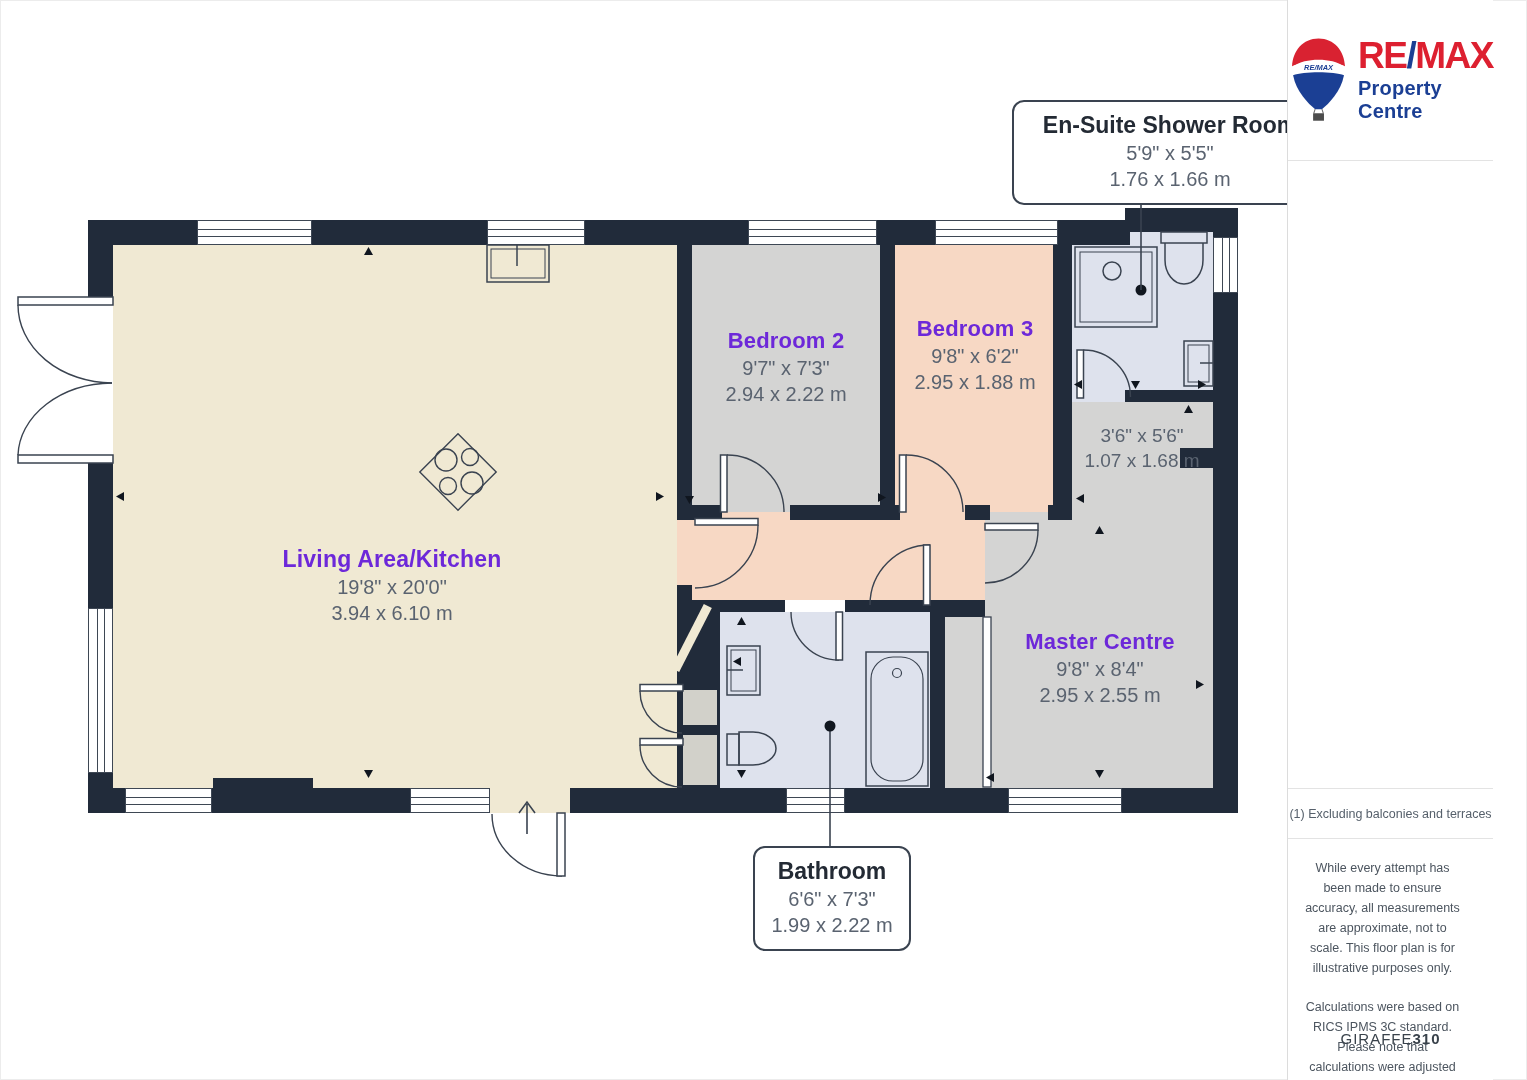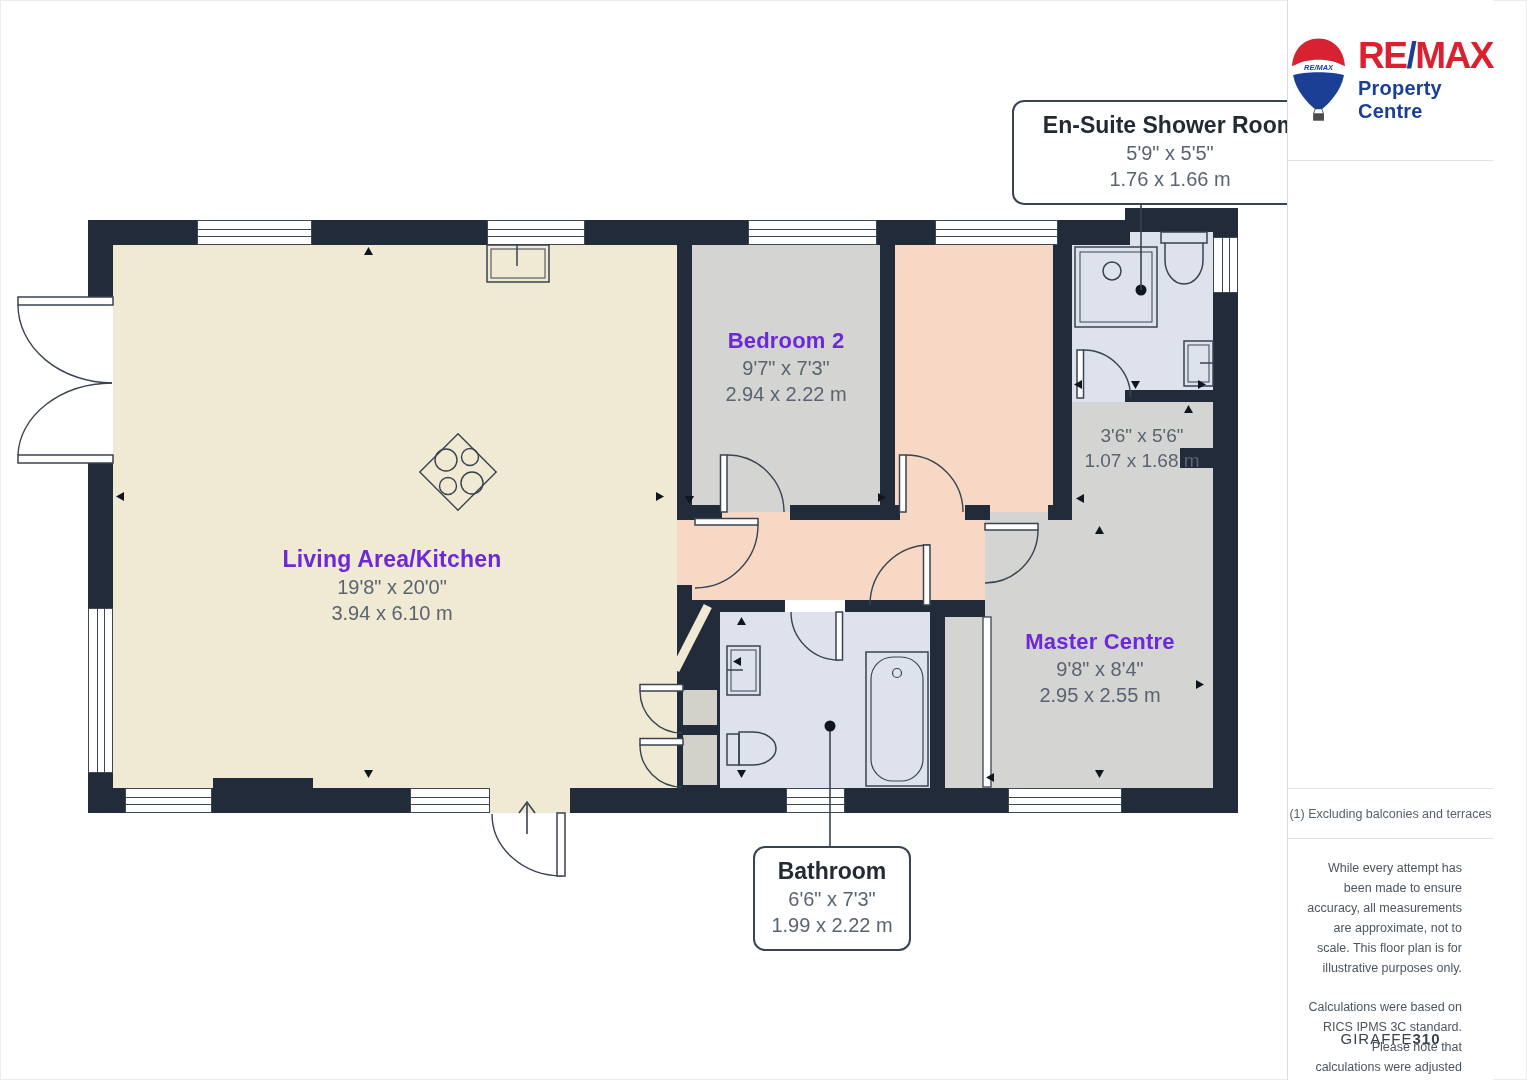--- a/index.html
+++ b/index.html
@@ -40,21 +40,21 @@
   .logo-text{margin-left:9px;}
   .remax-word{font-size:37px;font-weight:800;color:#dd2030;letter-spacing:-1.5px;line-height:1;}
   .remax-slash{color:#1b3f94;}
   .remax-tag{font-size:20px;font-weight:700;color:#1b3f94;margin-top:3px;letter-spacing:.2px;}
   .area-block{position:absolute;top:420px;left:0;right:0;text-align:center;}
   .area-title{font-weight:700;font-size:17.5px;color:#2b3442;}
   .area-title sup{font-size:9px;}
   .area-val{font-size:16px;color:#555e68;margin-top:9px;}
   .s-footnote{position:absolute;top:788px;left:0;right:0;height:49px;border-top:1px solid #e3e3e3;border-bottom:1px solid #e3e3e3;display:flex;align-items:center;justify-content:center;font-size:12.5px;color:#56606b;}
   .s-disc{position:absolute;top:858px;left:15px;right:15px;text-align:center;font-size:12.5px;color:#4c555f;line-height:1.6;}
-  .s-disc p{margin:0 16px 19px 0;text-align:right;}
+  .s-disc p{margin:0 16px 19px 0;}
   .s-giraffe{position:absolute;top:1030px;left:0;right:0;text-align:center;font-size:15px;letter-spacing:1px;color:#39424b;}
   .s-giraffe b{font-weight:700;}
 </style>
 </head>
 <body>
 
 <div class="stage">
 
   <div class="abs" style="left:0;top:0;width:1287px;height:1080px;">
 
@@ -239,20 +239,25 @@
     <div class="room-label" style="left:392px;top:546px;">
       <div class="rl-title big">Living Area/Kitchen</div>
       <div class="rl-dim">19'8" x 20'0"</div>
       <div class="rl-dim">3.94 x 6.10 m</div>
     </div>
     <div class="room-label" style="left:786px;top:328px;">
       <div class="rl-title">Bedroom 2</div>
       <div class="rl-dim">9'7" x 7'3"</div>
       <div class="rl-dim">2.94 x 2.22 m</div>
     </div>
+    <div class="room-label" style="left:975px;top:316px;">
+      <div class="rl-title">Bedroom 3</div>
+      <div class="rl-dim">9'8" x 6'2"</div>
+      <div class="rl-dim">2.95 x 1.88 m</div>
+    </div>
     <div class="room-label" style="left:1142px;top:425px;">
       <div class="rl-dim sm" style="margin-top:0;">3'6" x 5'6"</div>
       <div class="rl-dim sm">1.07 x 1.68 m</div>
     </div>
     <div class="room-label" style="left:1100px;top:629px;">
       <div class="rl-title">Master Centre</div>
       <div class="rl-dim">9'8" x 8'4"</div>
       <div class="rl-dim">2.95 x 2.55 m</div>
     </div>
 

